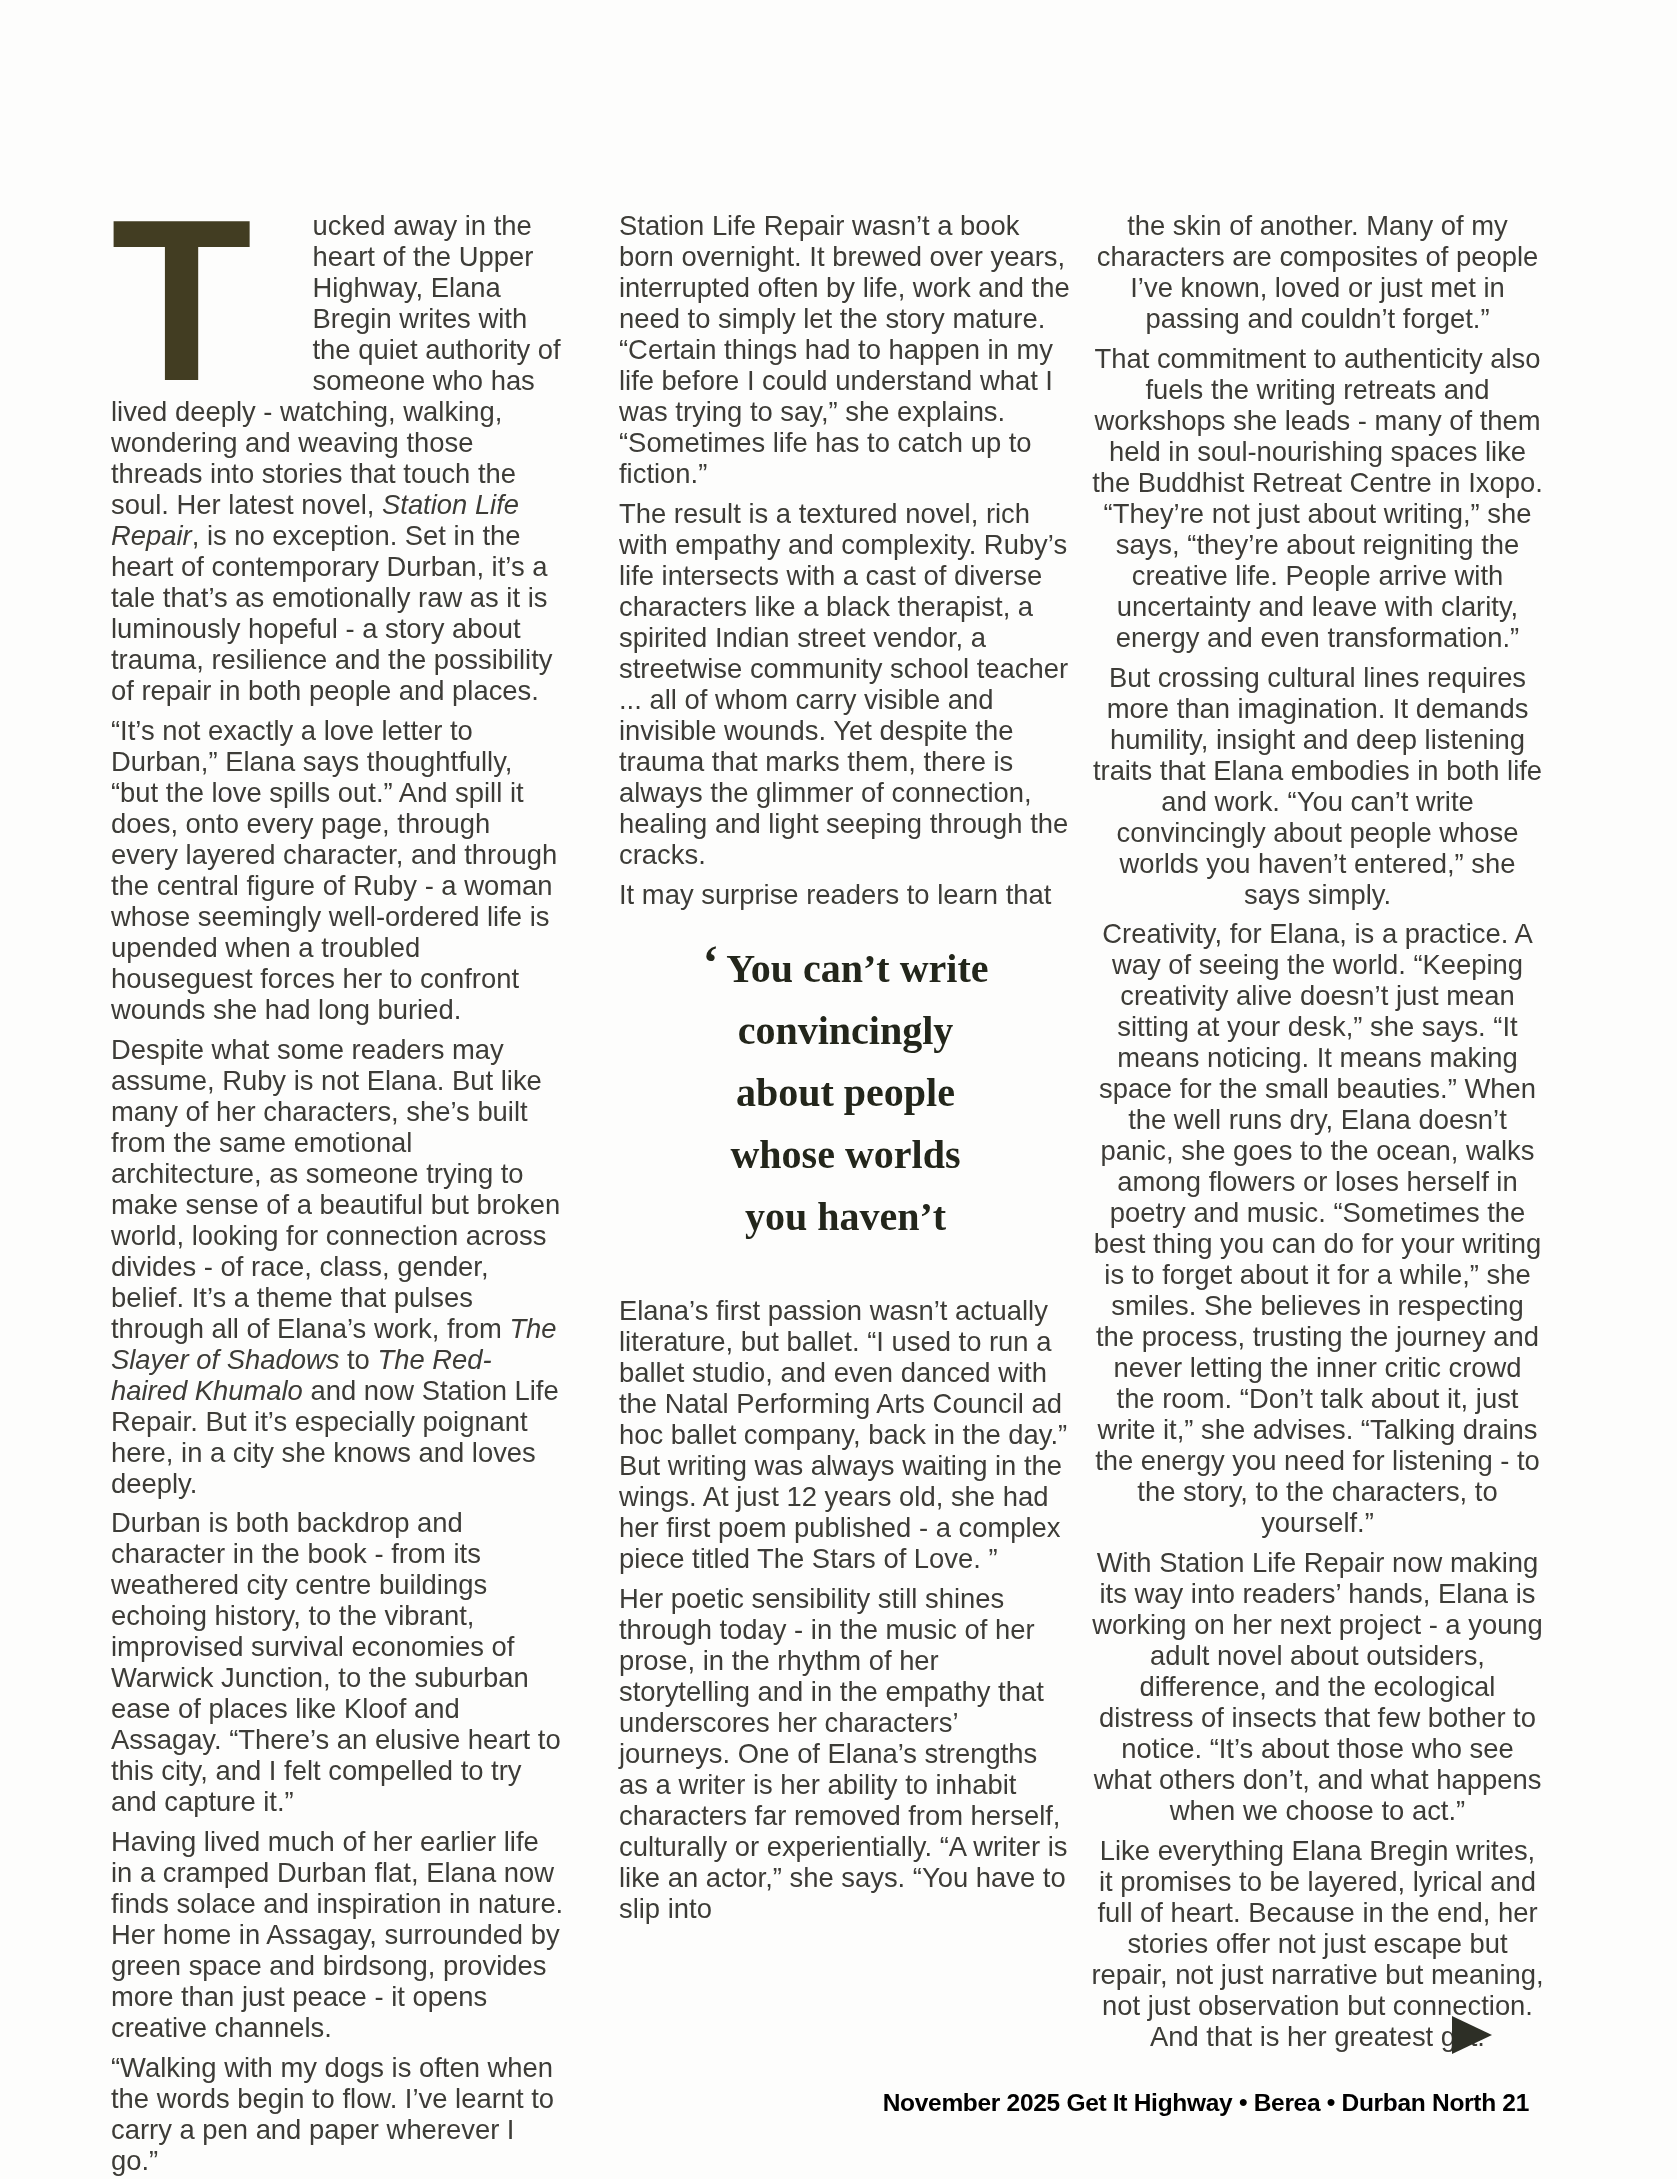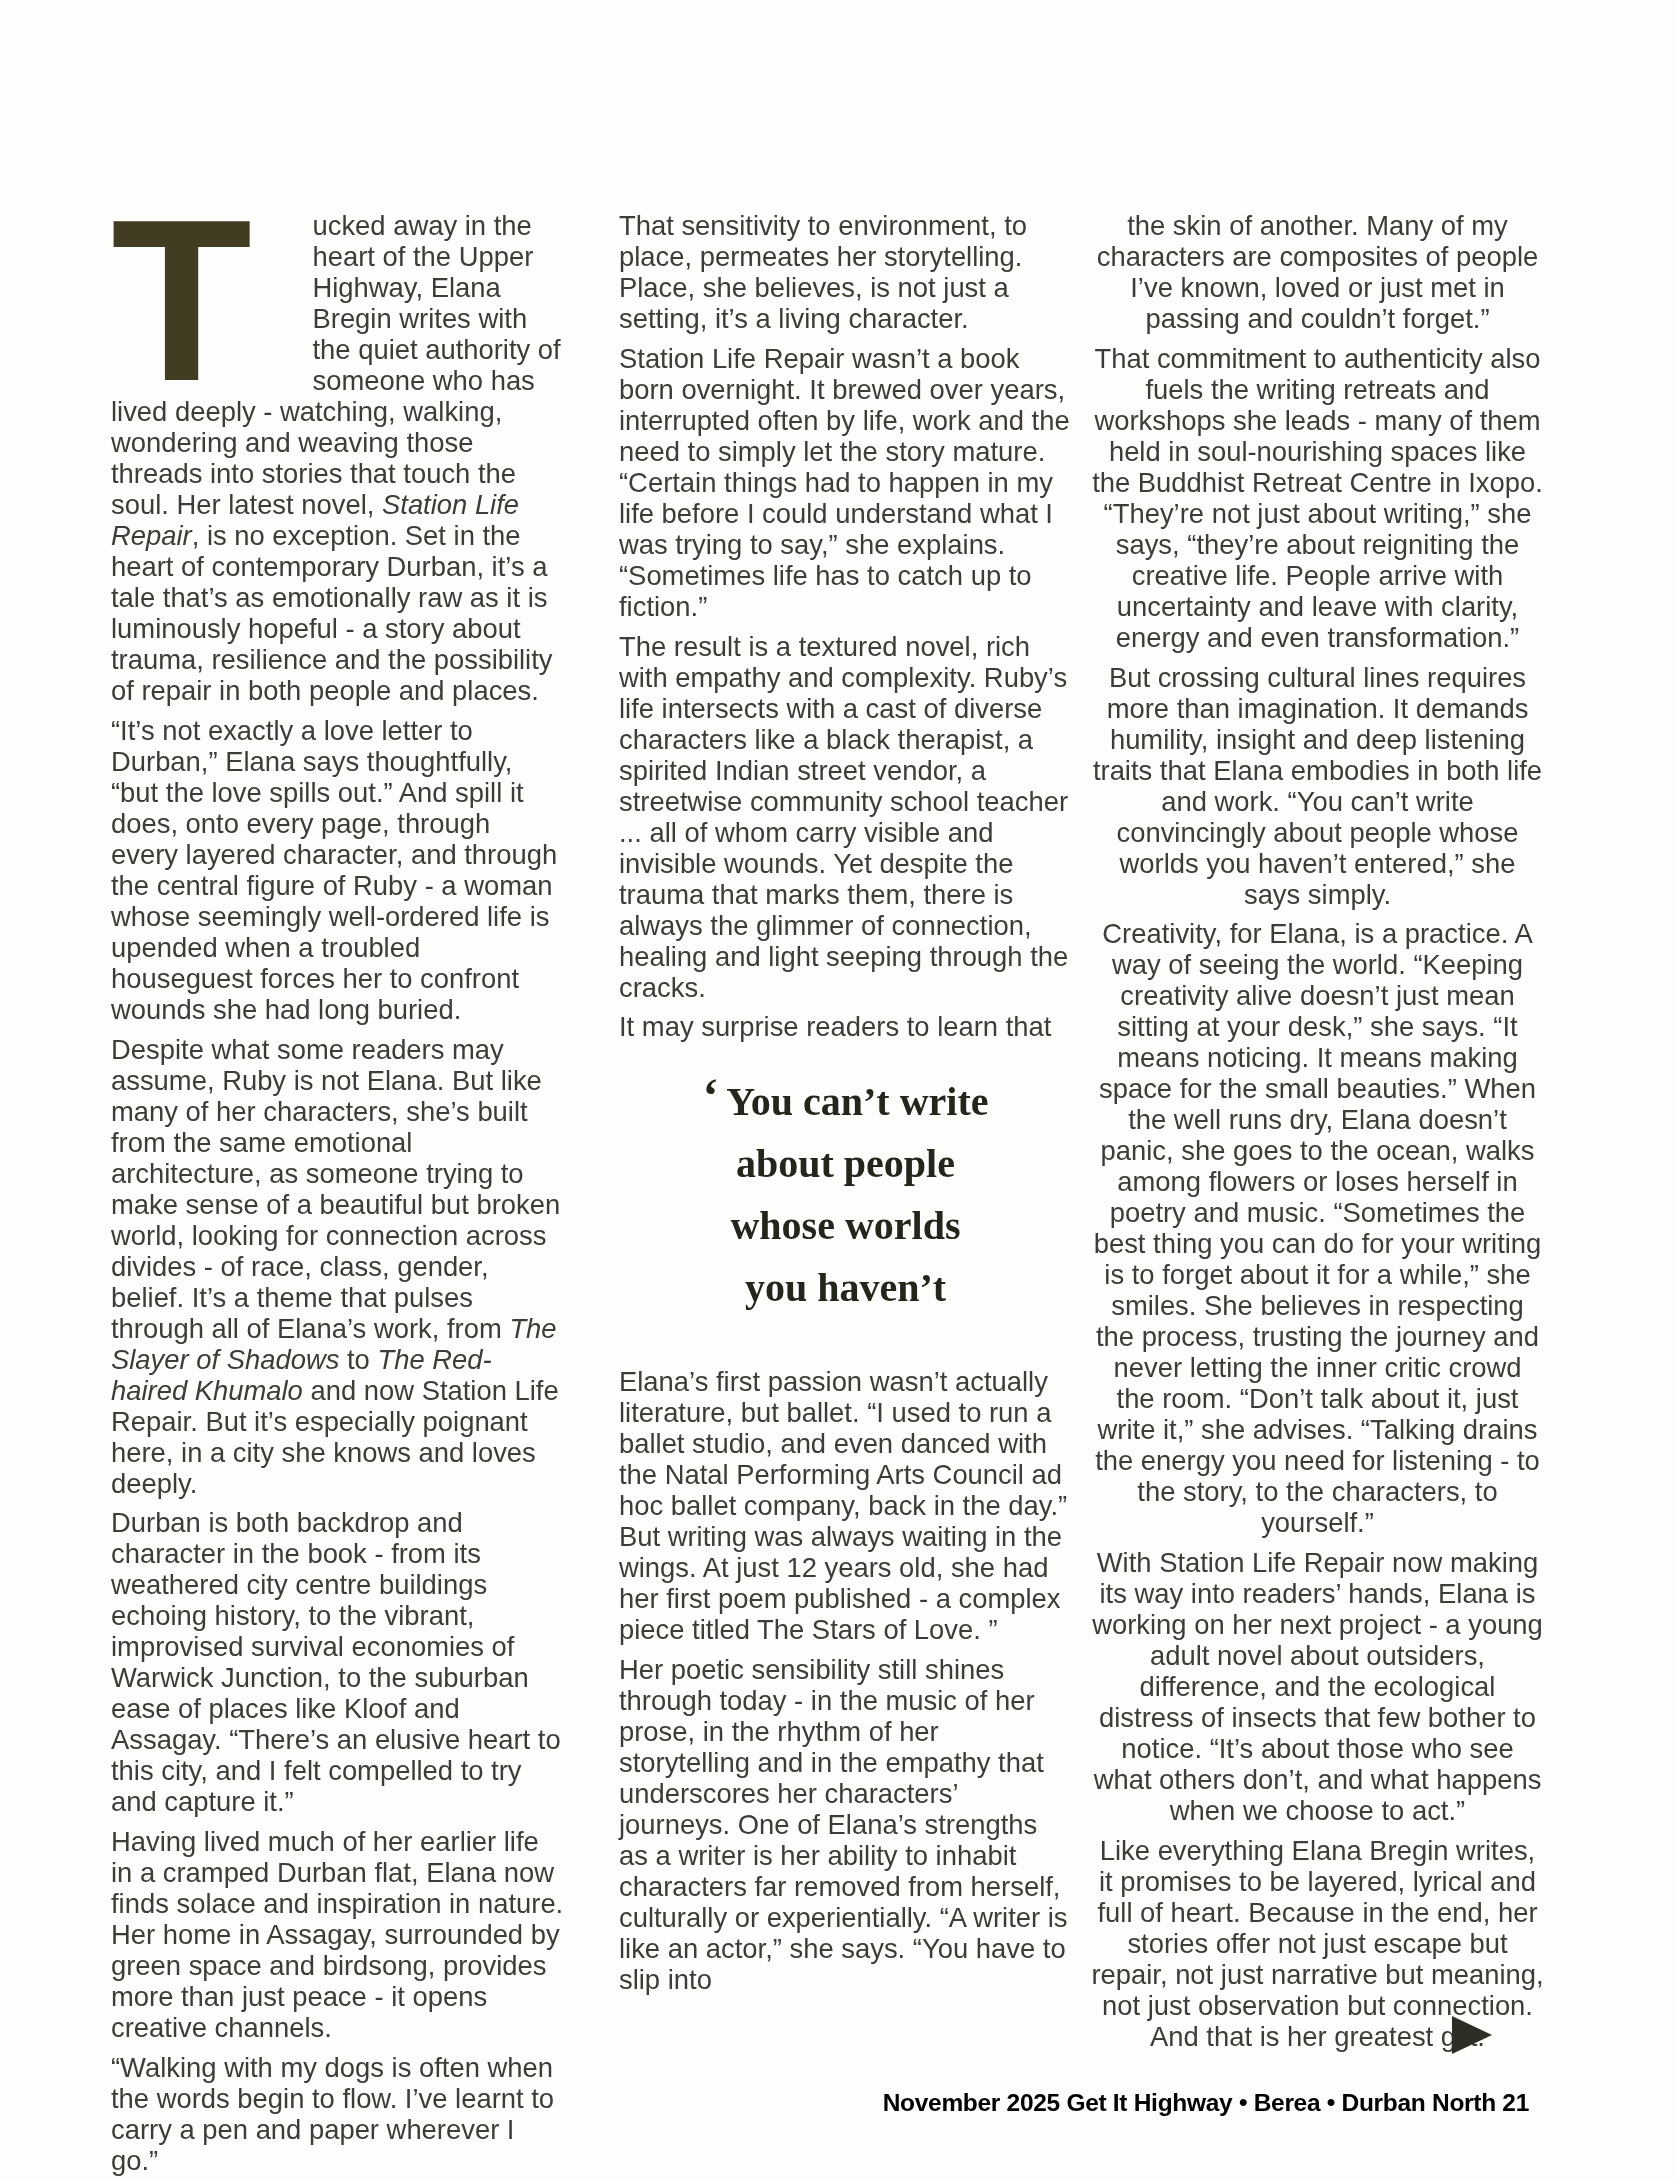--- a/index.html
+++ b/index.html
@@ -95,27 +95,27 @@
   <div class="col col-1">
     <p><span class="dropcap">T</span><span>ucked away in the heart of the Upper Highway, Elana Bregin writes with the quiet authority of someone who has lived deeply - watching, walking, wondering and weaving those threads into stories that touch the soul. Her latest novel, </span><span class="book-title">Station Life Repair</span><span>, is no exception. Set in the heart of contemporary Durban, it’s a tale that’s as emotionally raw as it is luminously hopeful - a story about trauma, resilience and the possibility of repair in both people and places.</span></p>
     <p>“It’s not exactly a love letter to Durban,” Elana says thoughtfully, “but the love spills out.” And spill it does, onto every page, through every layered character, and through the central figure of Ruby - a woman whose seemingly well-ordered life is upended when a troubled houseguest forces her to confront wounds she had long buried.</p>
     <p><span>Despite what some readers may assume, Ruby is not Elana. But like many of her characters, she’s built from the same emotional architecture, as someone trying to make sense of a beautiful but broken world, looking for connection across divides - of race, class, gender, belief. It’s a theme that pulses through all of Elana’s work, from </span><span class="book-title">The Slayer of Shadows</span><span> to </span><span class="book-title">The Red-haired Khumalo</span><span> and now Station Life Repair. But it’s especially poignant here, in a city she knows and loves deeply.</span></p>
     <p>Durban is both backdrop and character in the book - from its weathered city centre buildings echoing history, to the vibrant, improvised survival economies of Warwick Junction, to the suburban ease of places like Kloof and Assagay. “There’s an elusive heart to this city, and I felt compelled to try and capture it.”</p>
     <p>Having lived much of her earlier life in a cramped Durban flat, Elana now finds solace and inspiration in nature. Her home in Assagay, surrounded by green space and birdsong, provides more than just peace - it opens creative channels.</p>
     <p>“Walking with my dogs is often when the words begin to flow. I’ve learnt to carry a pen and paper wherever I go.”</p>
   </div>
 
   <div class="col col-2">
-    <p>That sensitivity to environment, to place, permeates her storytelling. Place, she believes, is not just a setting, it’s a living character.</p>
     <p>Station Life Repair wasn’t a book born overnight. It brewed over years, interrupted often by life, work and the need to simply let the story mature. “Certain things had to happen in my life before I could understand what I was trying to say,” she explains. “Sometimes life has to catch up to fiction.”</p>
     <p>The result is a textured novel, rich with empathy and complexity. Ruby’s life intersects with a cast of diverse characters like a black therapist, a spirited Indian street vendor, a streetwise community school teacher ... all of whom carry visible and invisible wounds. Yet despite the trauma that marks them, there is always the glimmer of connection, healing and light seeping through the cracks.</p>
     <p class="lead-in">It may surprise readers to learn that</p>
 
     <div class="pullquote">
       <div class="pq-line"><span class="pq-open">‘</span><span>You can’t write</span></div>
+      <div class="pq-line">convincingly</div>
       <div class="pq-line">about people</div>
       <div class="pq-line">whose worlds</div>
       <div class="pq-line">you haven’t</div>
     </div>
 
     <p>Elana’s first passion wasn’t actually literature, but ballet. “I used to run a ballet studio, and even danced with the Natal Performing Arts Council ad hoc ballet company, back in the day.” But writing was always waiting in the wings. At just 12 years old, she had her first poem published - a complex piece titled The Stars of Love. ”</p>
     <p>Her poetic sensibility still shines through today - in the music of her prose, in the rhythm of her storytelling and in the empathy that underscores her characters’ journeys. One of Elana’s strengths as a writer is her ability to inhabit characters far removed from herself, culturally or experientially. “A writer is like an actor,” she says. “You have to slip into</p>
   </div>
 
   <div class="col col-3">

